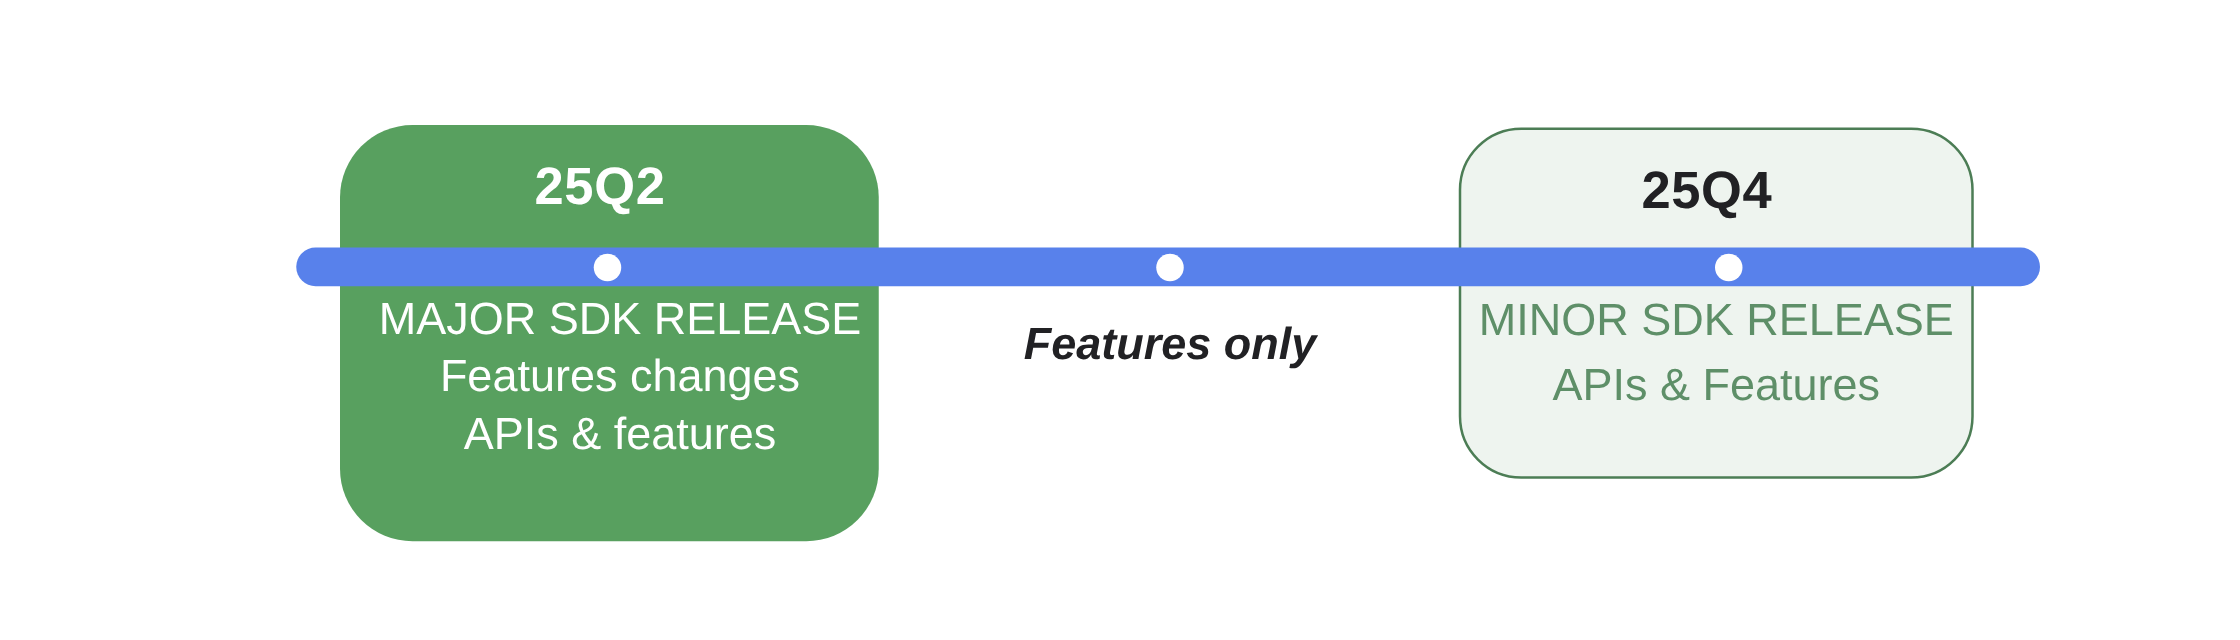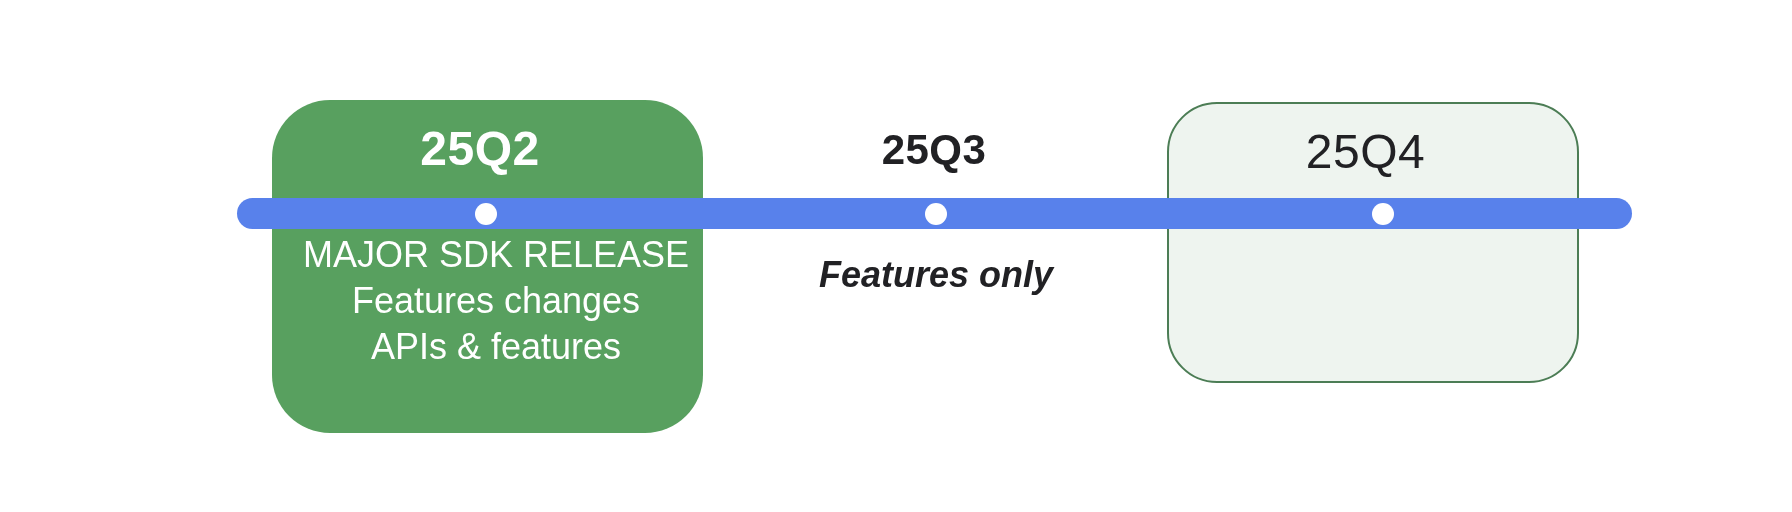--- a/index.html
+++ b/index.html
@@ -63,33 +63,33 @@
     background: #EEF4EF;
     border: 2px solid #4C7D55;
   }
 
   
   .quarter-label {
     position: absolute;
     left: 0;
     right: 15px;
     text-align: center;
-    font-size: 48px;
+    font-size: 42px;
     line-height: 46px;
     font-weight: 700;
     letter-spacing: 0.5px;
   }
   .card-major .quarter-label {
     top: 26px;
     color: #ffffff;
   }
   .card-minor .quarter-label {
     top: 25px;
     color: #212124;
-    font-weight: 400;
+    font-weight: 700;
     text-align: center;
   }
   .quarter-label-plain {
     position: absolute;
     left: 784px;
     top: 127px;
     width: 300px;
     text-align: center;
     font-size: 42px;
     line-height: 46px;
@@ -140,25 +140,28 @@
 
   <div class="card card-major">
     <div class="quarter-label">25Q2</div>
     <div class="card-body">
       <div class="detail-line">MAJOR SDK RELEASE</div>
       <div class="detail-line">Features changes</div>
       <div class="detail-line">APIs &amp; features</div>
     </div>
   </div>
 
-  <div class="quarter-label-plain">25Q3</div>
   <div class="plain-note">Features only</div>
 
   <div class="card card-minor">
     <div class="quarter-label">25Q4</div>
+    <div class="card-body">
+      <div class="detail-line">MINOR SDK RELEASE</div>
+      <div class="detail-line">APIs &amp; Features</div>
+    </div>
   </div>
 
   <div class="timeline-bar"></div>
   <div class="timeline-dot dot-q2"></div>
   <div class="timeline-dot dot-q3"></div>
   <div class="timeline-dot dot-q4"></div>
 
 </div>
 
 </body></html>

